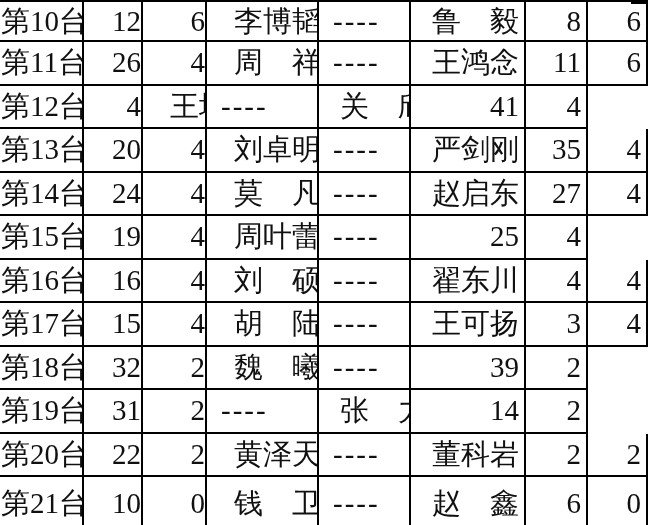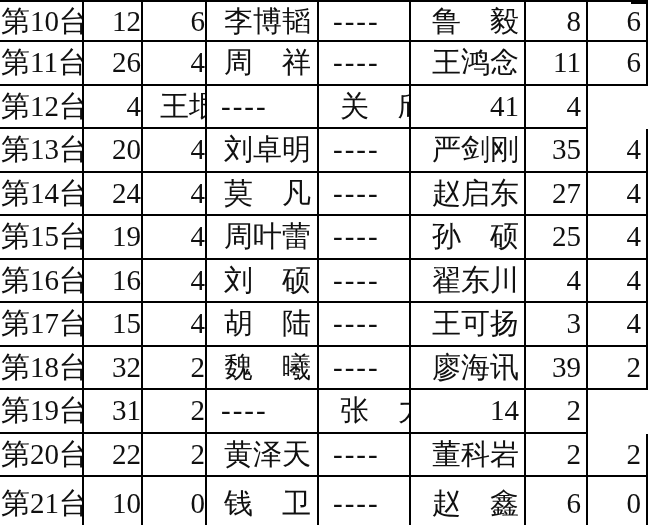--- a/index.html
+++ b/index.html
@@ -48,21 +48,21 @@
     overflow: hidden;
     font-size: 29px;
     line-height: 1;
     color: var(--text);
     white-space: pre;
   }
   .row.last .cell { border-bottom: none; }
   .c-board { padding-left: 1px; }
   .num { justify-content: flex-end; }
   .num-r { justify-content: flex-end; padding-right: 5px; }
-  .name { padding-left: 17px; }
+  .name { padding-left: 27px; }
   .name-r { padding-left: 21px; }
   .vs { padding-left: 14px; letter-spacing: 2px; }
 </style>
 </head>
 <body>
 
 <div class="screen">
   <div class="corner-mark"></div>
   <div class="pairing-table" id="table">
       <div class="row first">
@@ -113,21 +113,20 @@
     <div class="cell name-r">赵启东</div>
     <div class="cell num-r">27</div>
     <div class="cell num-r">4</div>
   </div>
       <div class="row">
     <div class="cell c-board">第15台</div>
     <div class="cell num">19</div>
     <div class="cell num">4</div>
     <div class="cell name">周叶蕾</div>
     <div class="cell vs">----</div>
-    <div class="cell name-r">孙　硕</div>
     <div class="cell num-r">25</div>
     <div class="cell num-r">4</div>
   </div>
       <div class="row">
     <div class="cell c-board">第16台</div>
     <div class="cell num">16</div>
     <div class="cell num">4</div>
     <div class="cell name">刘　硕</div>
     <div class="cell vs">----</div>
     <div class="cell name-r">翟东川</div>
@@ -143,21 +142,20 @@
     <div class="cell name-r">王可扬</div>
     <div class="cell num-r">3</div>
     <div class="cell num-r">4</div>
   </div>
       <div class="row">
     <div class="cell c-board">第18台</div>
     <div class="cell num">32</div>
     <div class="cell num">2</div>
     <div class="cell name">魏　曦</div>
     <div class="cell vs">----</div>
-    <div class="cell name-r">廖海讯</div>
     <div class="cell num-r">39</div>
     <div class="cell num-r">2</div>
   </div>
       <div class="row">
     <div class="cell c-board">第19台</div>
     <div class="cell num">31</div>
     <div class="cell num">2</div>
     <div class="cell vs">----</div>
     <div class="cell name-r">张　力</div>
     <div class="cell num-r">14</div>

